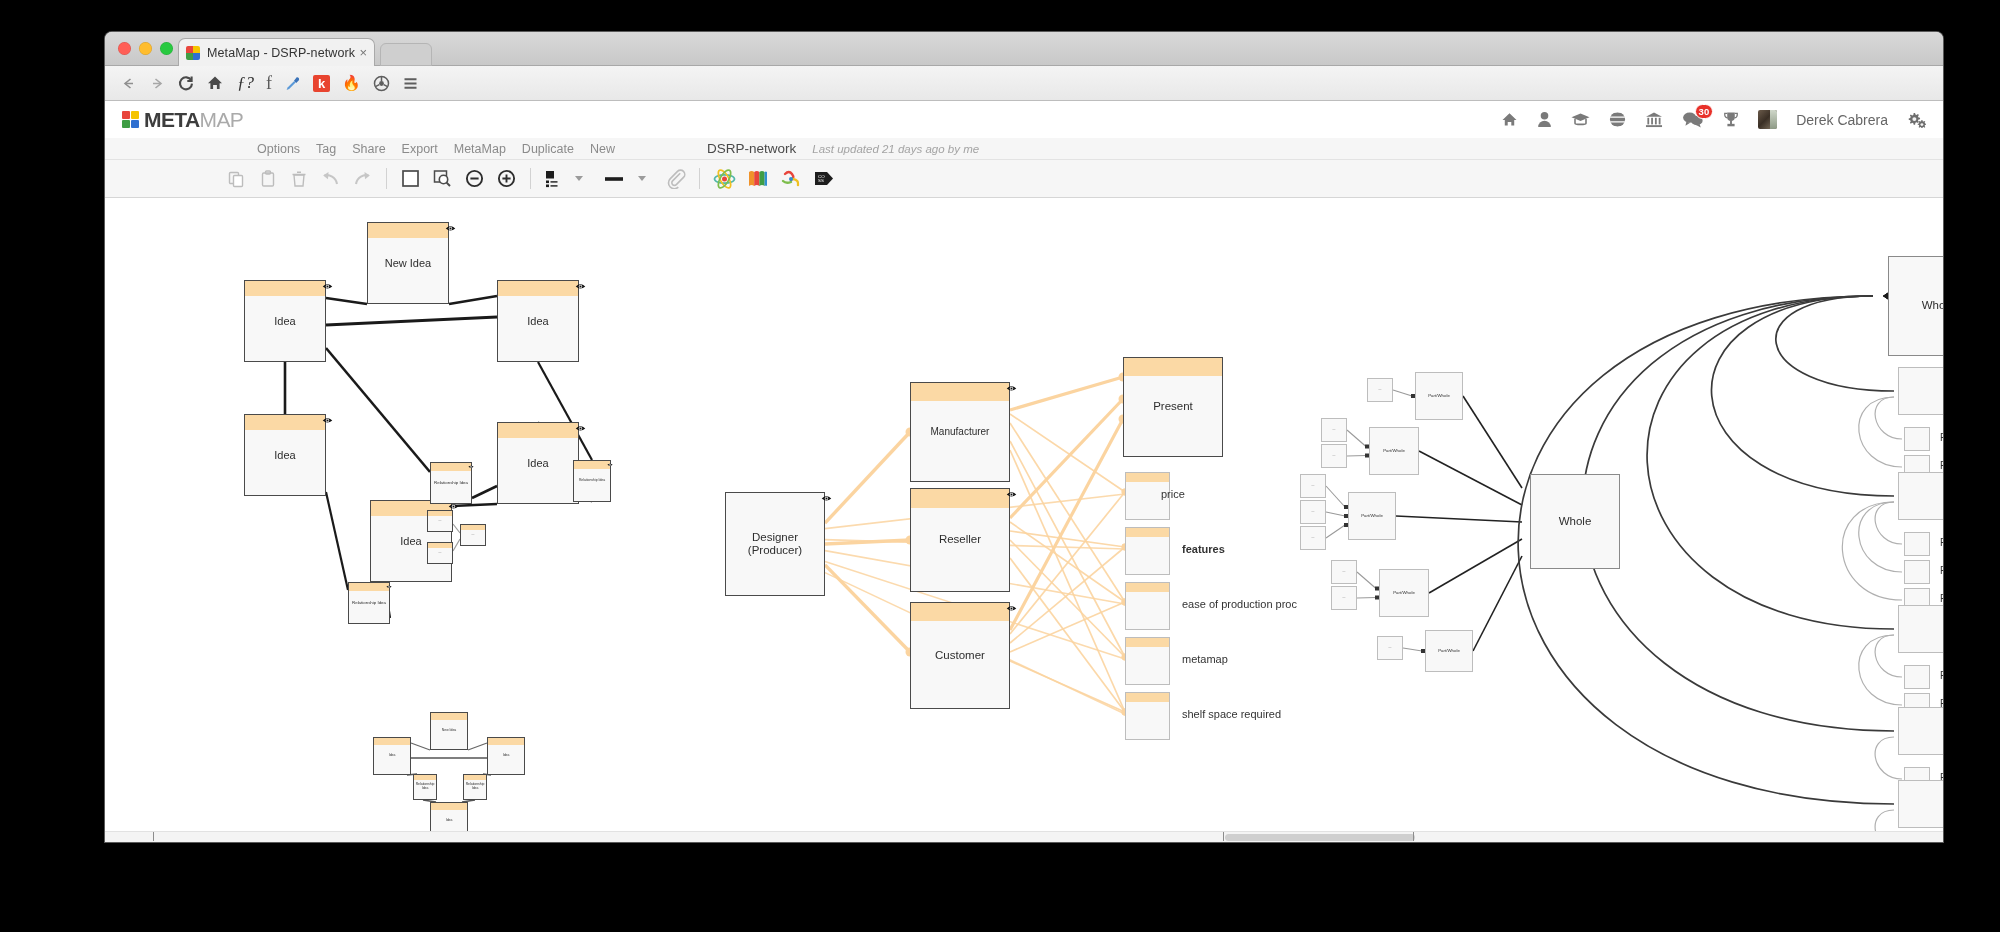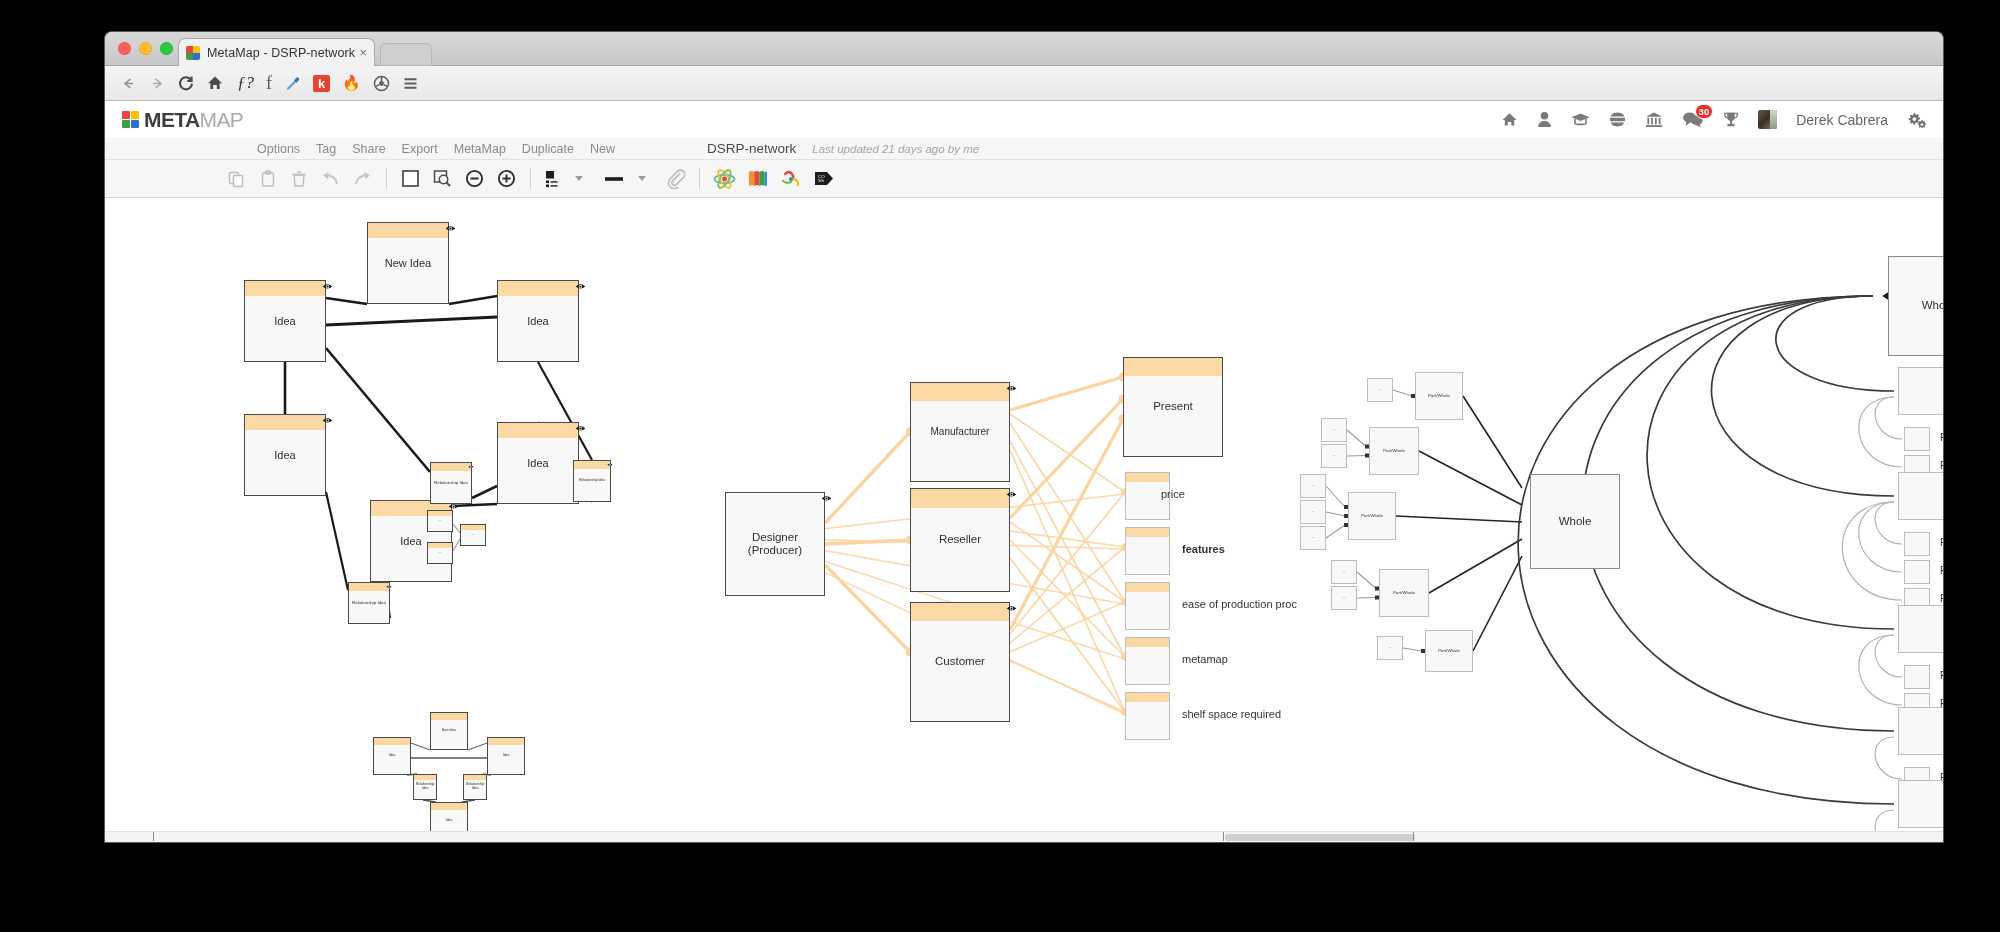--- a/index.html
+++ b/index.html
@@ -695,21 +695,21 @@
           <span class="bar" style="height:18.72px;background:#fbd9a5"></span>
           <span class="lbl" style="font-size:11.5px;">Reseller</span>
           <span class="eye">
             <svg width="11" height="6.82" viewBox="0 0 16 10">
               <path d="M1 5 Q8 -1 15 5 Q8 11 1 5 Z" fill="#111"></path>
               <circle cx="8" cy="5" r="2.5" fill="#fff"></circle>
               <circle cx="8" cy="5" r="1.5" fill="#111"></circle>
             </svg>
           </span>
         </div>
-        <div class="node" style="left: 805px; top: 404px; width: 100px; height: 120px;">
+        <div class="node" style="left: 805px; top: 404px; width: 100px; height: 107px;">
           <span class="bar" style="height:18px;background:#fbd9a5"></span>
           <span class="lbl" style="font-size:11.5px;">Customer</span>
           <span class="eye">
             <svg width="11" height="6.82" viewBox="0 0 16 10">
               <path d="M1 5 Q8 -1 15 5 Q8 11 1 5 Z" fill="#111"></path>
               <circle cx="8" cy="5" r="2.5" fill="#fff"></circle>
               <circle cx="8" cy="5" r="1.5" fill="#111"></circle>
             </svg>
           </span>
         </div>

